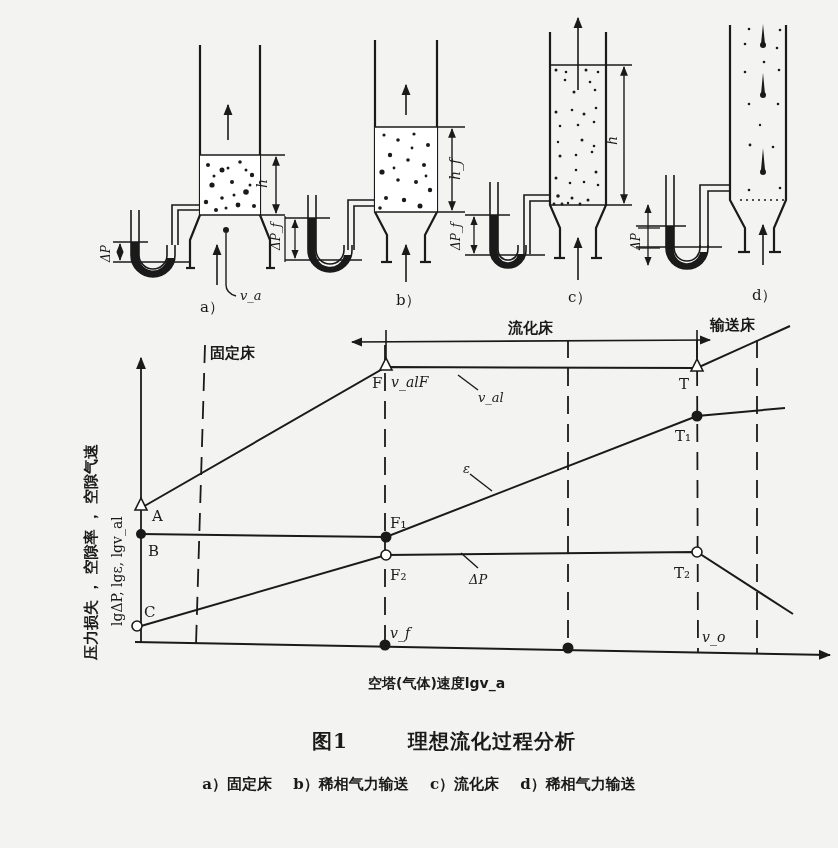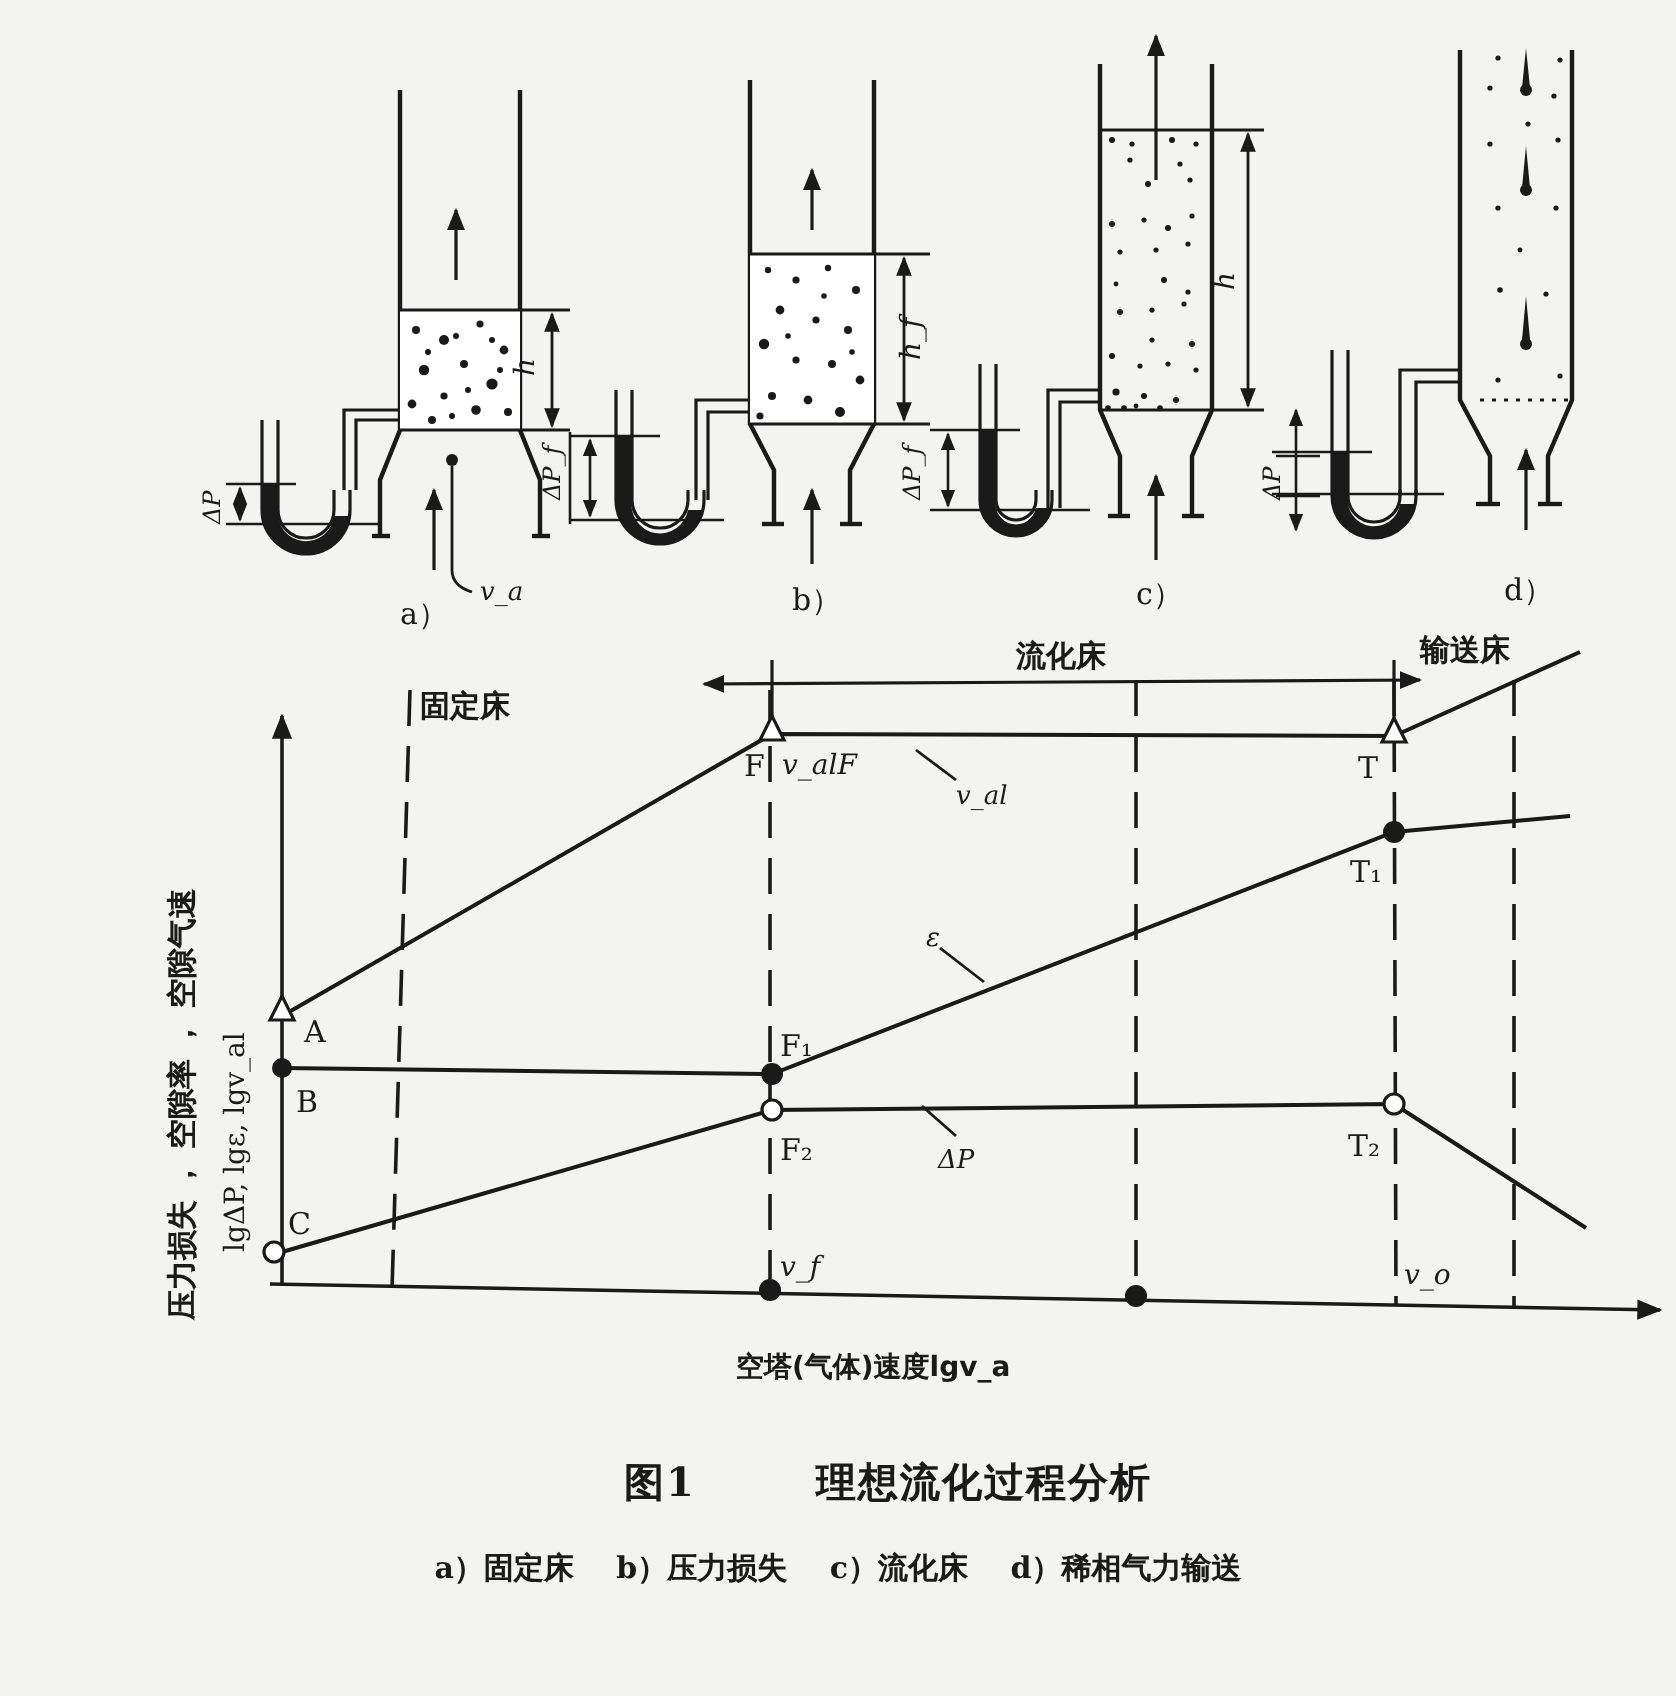--- a/index.html
+++ b/index.html
@@ -302,16 +302,16 @@
     <text class="lbl" font-size="14" font-style="italic" x="702" y="642">v_o</text>
   </g>
 </svg>
 
 <div class="caption" id="caption-title">
   <span class="num">图1</span>
   <span>理想流化过程分析</span>
 </div>
 <div class="caption" id="caption-sub">
   <span>a）固定床</span>
-  <span>b）压力损失</span>
+  <span>b）稀相气力输送</span>
   <span>c）流化床</span>
   <span>d）稀相气力输送</span>
 </div>
 
 </body></html>

